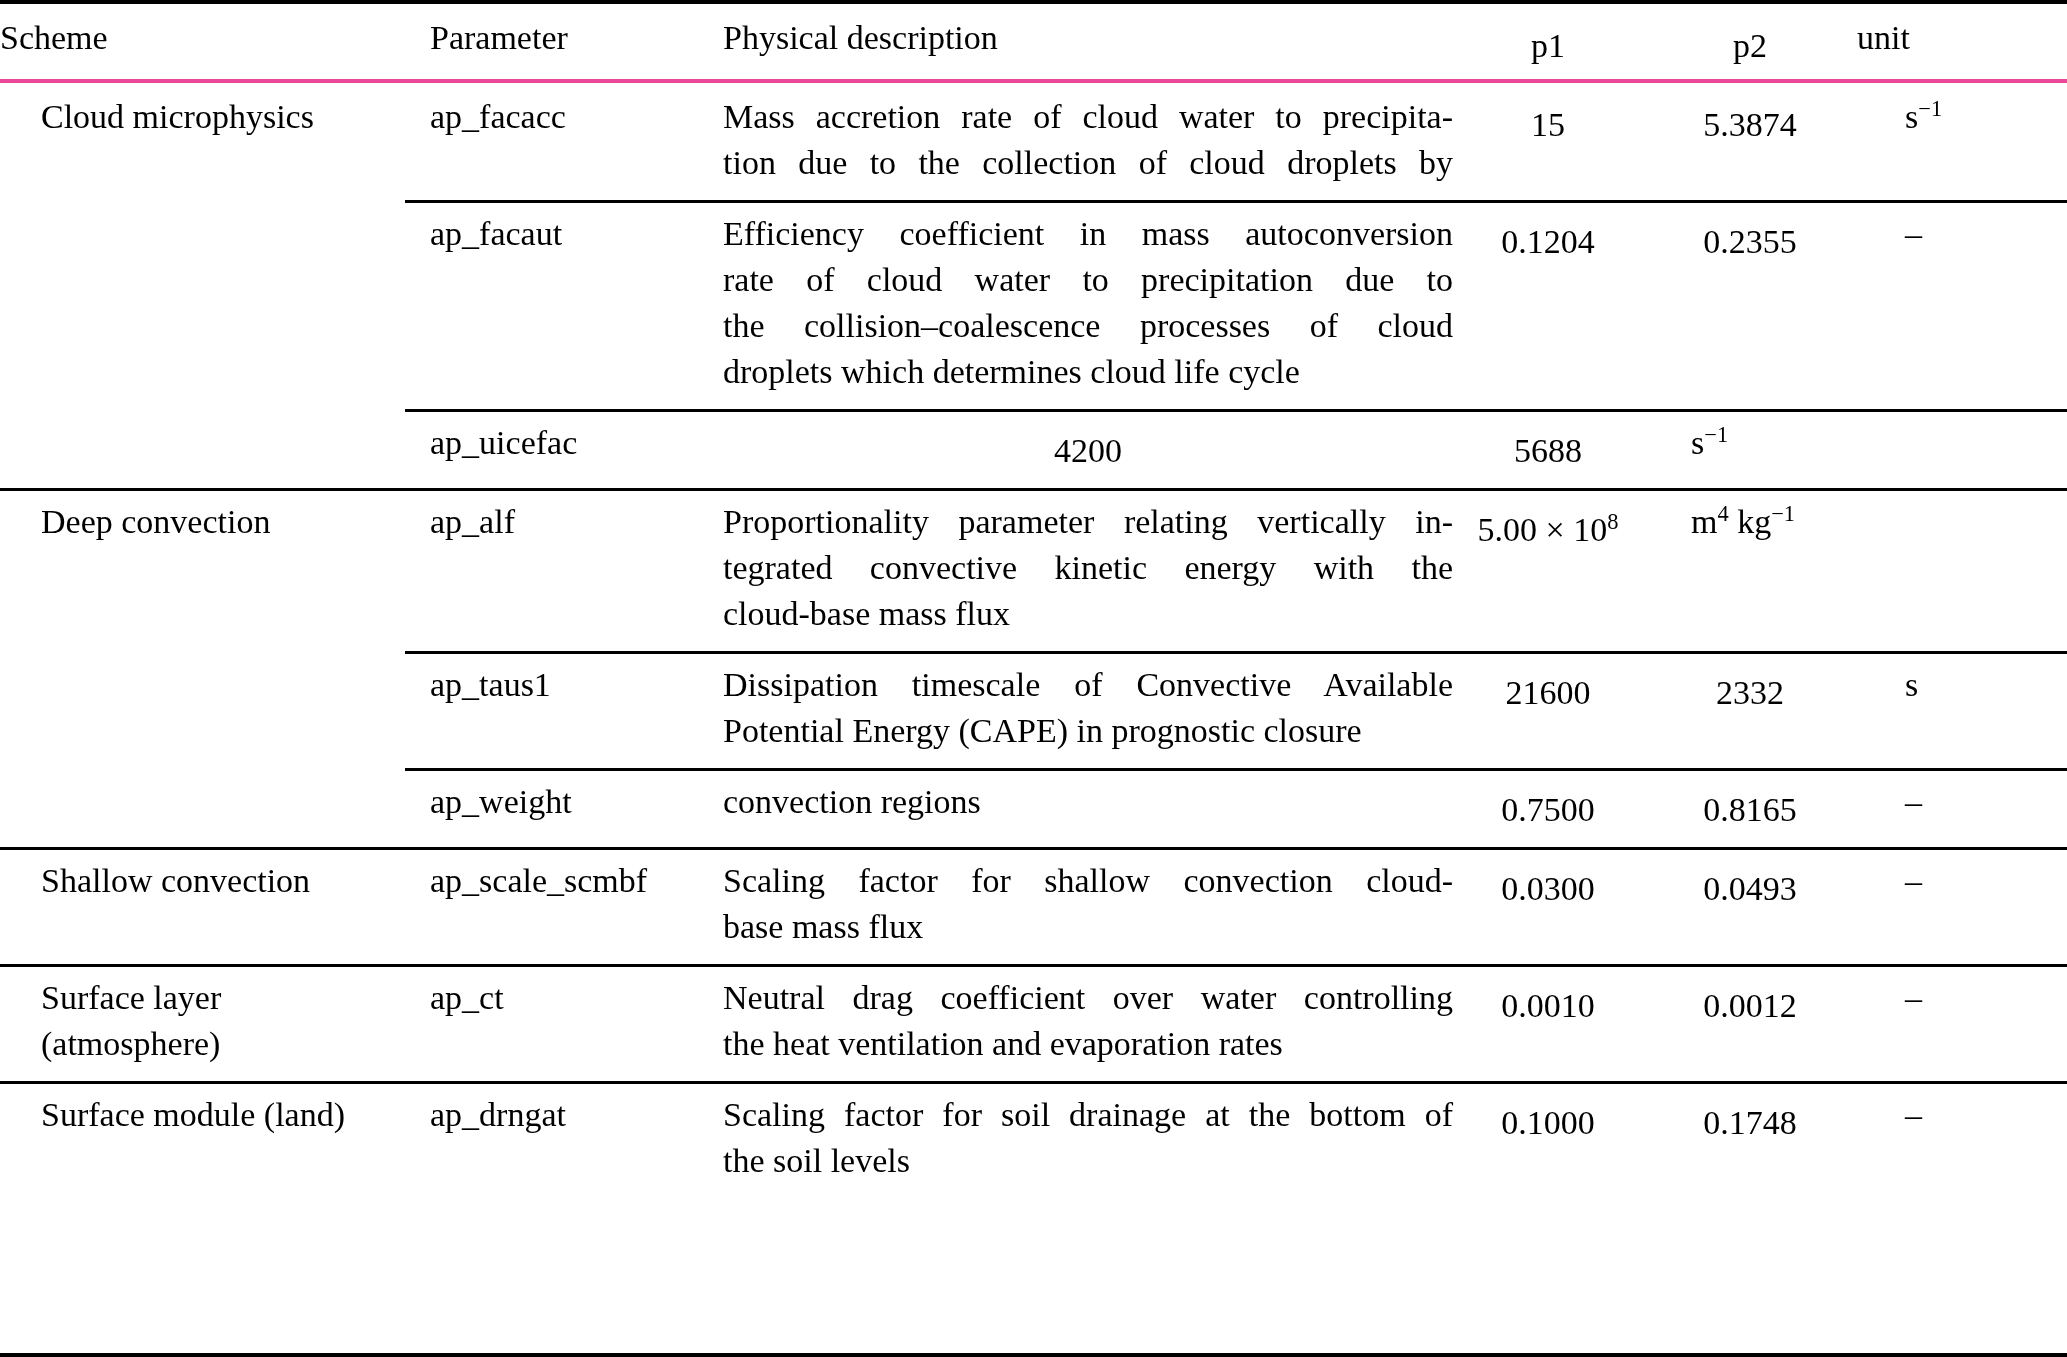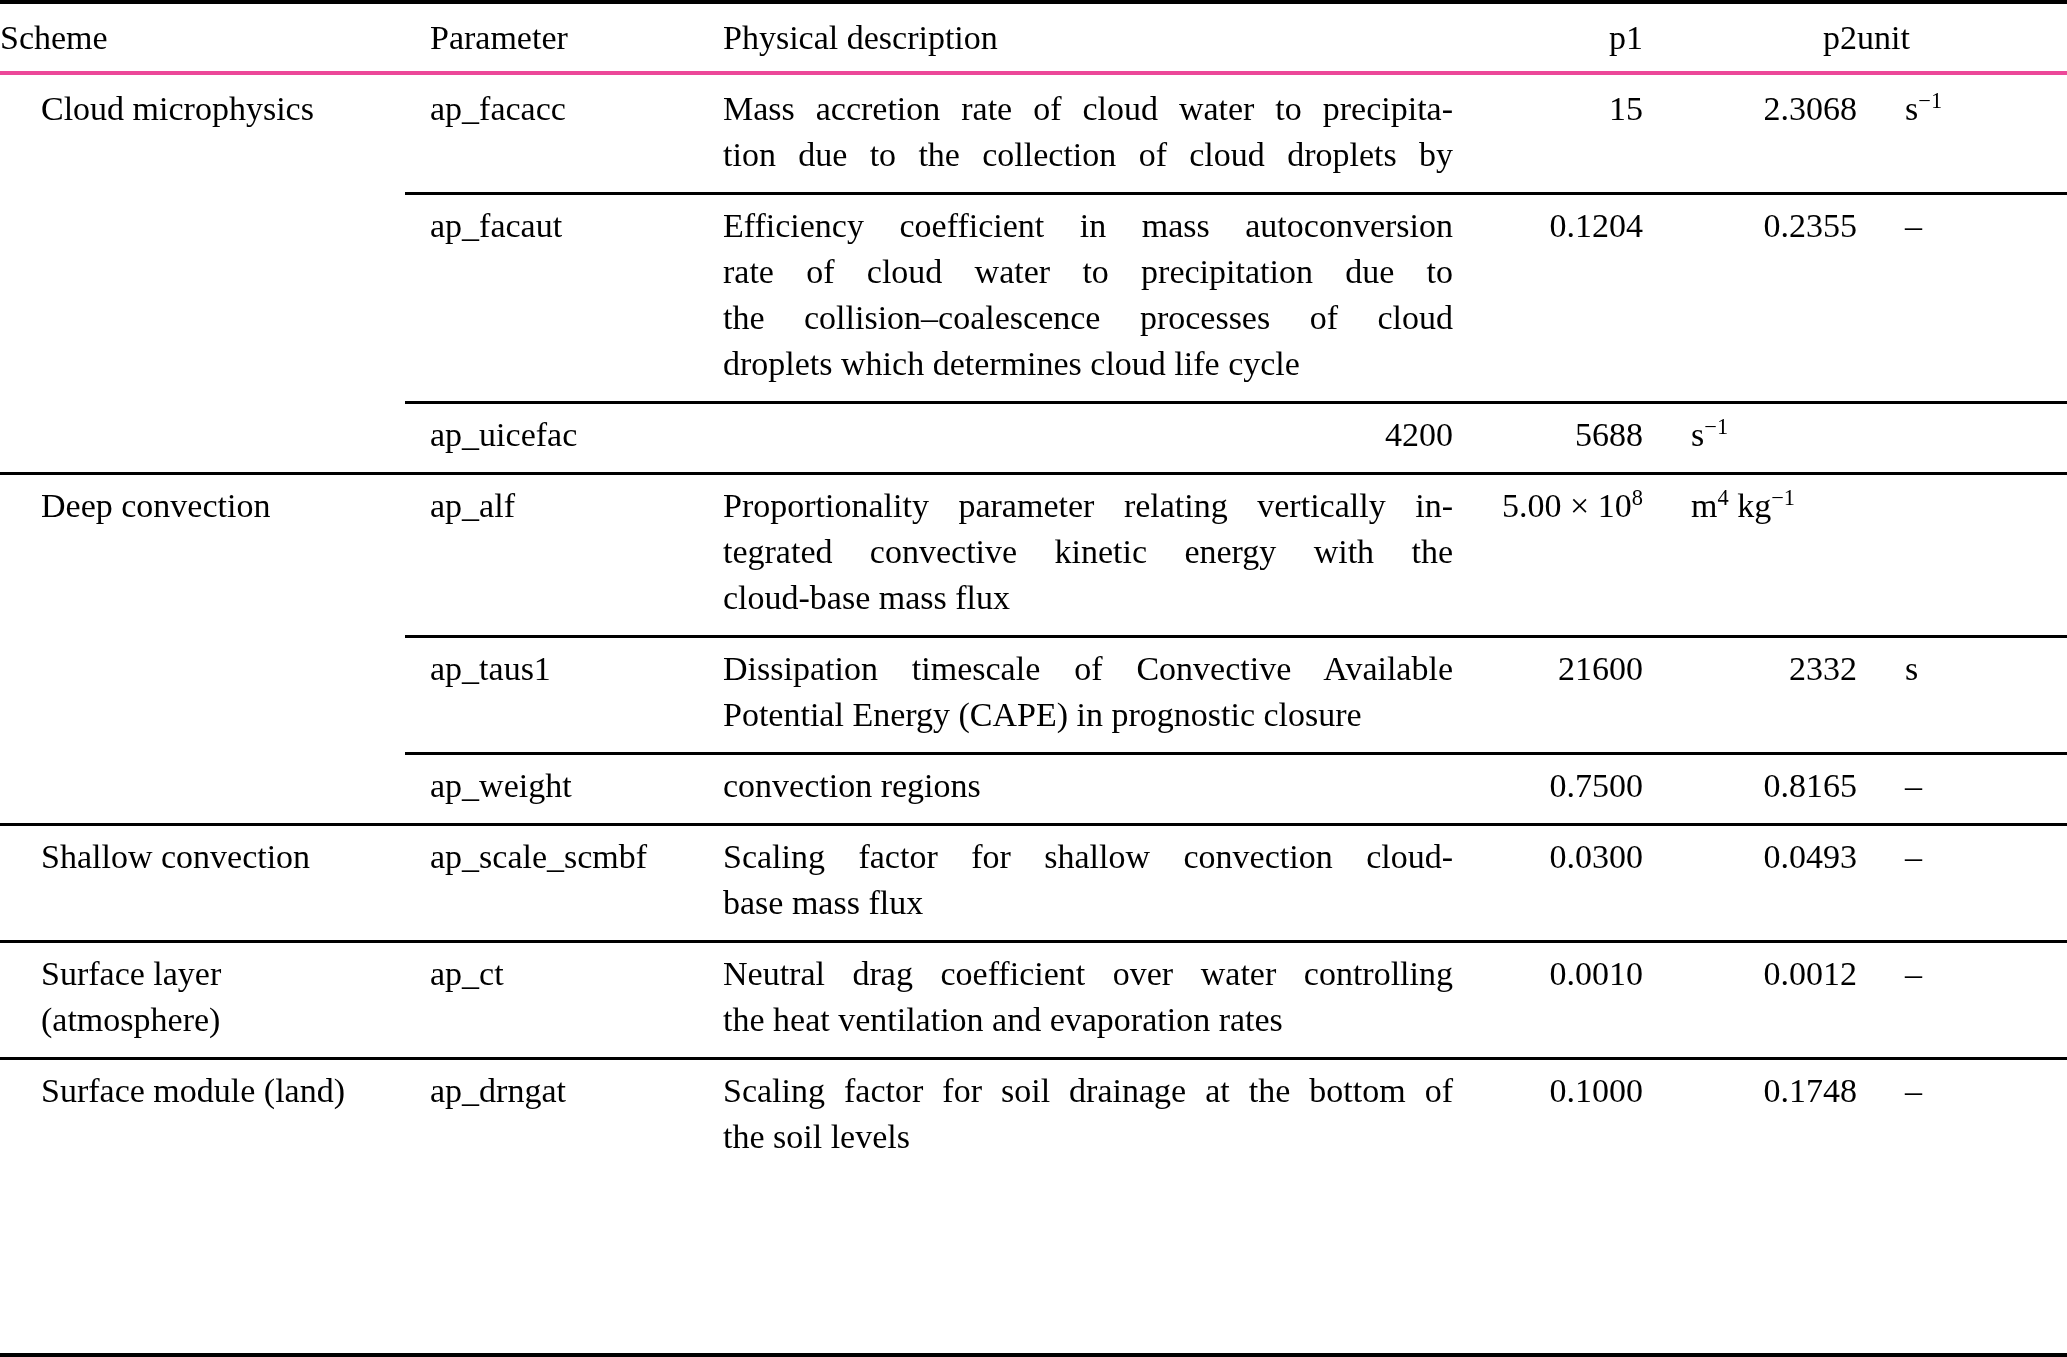--- a/index.html
+++ b/index.html
@@ -40,21 +40,21 @@
   }
   .trow.rule-partial::before { left: 405px; }
   .thead { border-bottom: 4px solid #ec4899; }
   .cell {
     box-sizing: border-box;
     padding: 11px 0 14px 0;
     line-height: 46px;
   }
   .thead .cell { padding: 11px 0 10px 0; }
   .c-scheme { padding-left: 41px; }
-  .c-p1, .c-p2 { text-align: right; }
+  .c-p1, .c-p2 { text-align: center; margin-top: 8px; }
   .c-unit { padding-left: 48px; }
   .dline {
     text-align: justify;
     text-align-last: justify;
   }
   .dline.last { text-align-last: left; }
   sup {
     font-size: 66%;
     line-height: 0;
     vertical-align: baseline;
@@ -78,21 +78,21 @@
       <div class="trow">
         <div class="cell c-scheme">
           <div>Cloud microphysics</div>
         </div>
         <div class="cell c-param">ap_facacc</div>
         <div class="cell c-desc">
           <div class="dline">Mass accretion rate of cloud water to precipita-</div>
           <div class="dline">tion due to the collection of cloud droplets by</div>
         </div>
         <div class="cell c-p1">15</div>
-        <div class="cell c-p2">2.3068</div>
+        <div class="cell c-p2">5.3874</div>
         <div class="cell c-unit">s<sup>−1</sup></div>
       </div>
       <div class="trow rule-partial">
         <div class="cell c-scheme"></div>
         <div class="cell c-param">ap_facaut</div>
         <div class="cell c-desc">
           <div class="dline">Efficiency coefficient in mass autoconversion</div>
           <div class="dline">rate of cloud water to precipitation due to</div>
           <div class="dline">the collision–coalescence processes of cloud</div>
           <div class="dline last">droplets which determines cloud life cycle</div>

